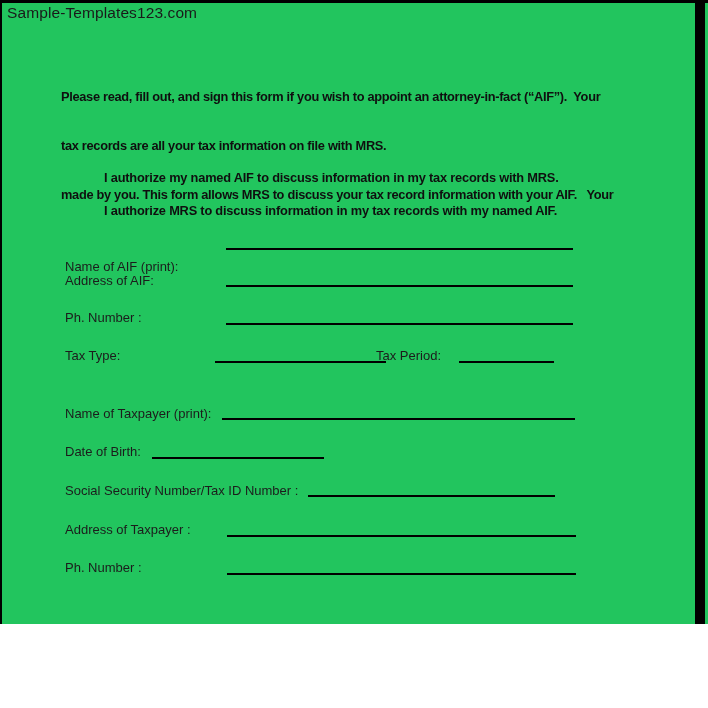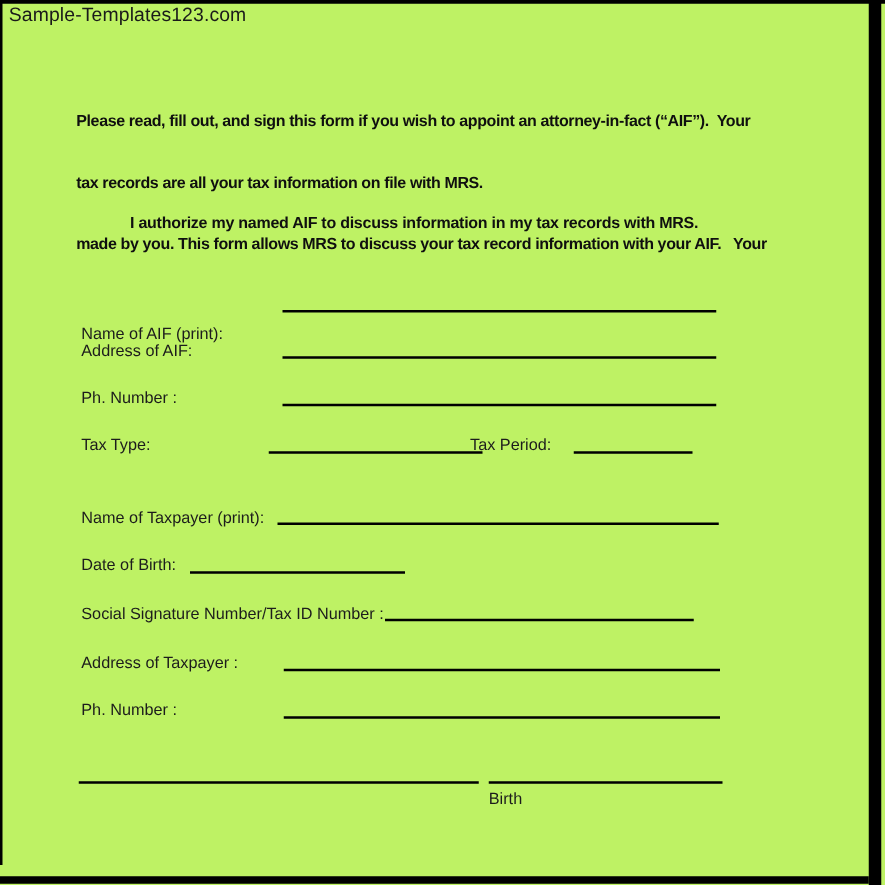--- a/index.html
+++ b/index.html
@@ -1,20 +1,20 @@
 <!DOCTYPE html>
 <html><head>
 <meta charset="utf-8">
 <style>
   html, body { margin: 0; padding: 0; background: #ffffff; }
   .page {
     position: relative;
     width: 708px;
-    height: 708px;
-    background: #bef264;
+    height: 624px;
+    background: #22c55e;
     font-family: "Liberation Sans", sans-serif;
     color: #141414;
     overflow: hidden;
   }
   
   .border-top    { position: absolute; left: 0;   top: 0;     width: 708px; height: 3px;  background: #000; }
   .border-left   { position: absolute; left: 0;   top: 0;     width: 2px;   height: 692px; background: #000; }
   .border-right  { position: absolute; left: 695px; top: 0;   width: 10px;  height: 708px; background: #000; }
   .border-bottom { position: absolute; left: 0;   top: 701px; width: 695px; height: 6px;  background: #000; }
 
@@ -74,20 +74,21 @@
 
   <div class="watermark">Sample-Templates123.com</div>
 
   <div class="intro">
     <div>Please read, fill out, and sign this form if you wish to appoint an attorney-in-fact (“AIF”).  Your</div>
     <div>tax records are all your tax information on file with MRS.</div>
     <div>made by you. This form allows MRS to discuss your tax record information with your AIF.   Your</div>
   </div>
 
   <div class="statement stmt2">I authorize my named AIF to discuss information in my tax records with MRS.</div>
+  <div class="statement stmt3">I authorize MRS to discuss information in my tax records with my named AIF.</div>
 
   <span class="lbl r1l">Name of AIF (print):</span>
   <div class="ln r1n"></div>
 
   <span class="lbl r2l">Address of AIF:</span>
   <div class="ln r2n"></div>
 
   <span class="lbl r3l">Ph. Number :</span>
   <div class="ln r3n"></div>
 
@@ -95,21 +96,21 @@
   <div class="ln r4n"></div>
   <span class="lbl r4bl">Tax Period:</span>
   <div class="ln r4bn"></div>
 
   <span class="lbl r5l">Name of Taxpayer (print):</span>
   <div class="ln r5n"></div>
 
   <span class="lbl r6l">Date of Birth:</span>
   <div class="ln r6n"></div>
 
-  <span class="lbl r7l">Social Signature Number/Tax ID Number :</span>
+  <span class="lbl r7l">Social Security Number/Tax ID Number :</span>
   <div class="ln r7n"></div>
 
   <span class="lbl r8l">Address of Taxpayer :</span>
   <div class="ln r8n"></div>
 
   <span class="lbl r9l">Ph. Number :</span>
   <div class="ln r9n"></div>
 
   <div class="ln sig-line-left"></div>
   <div class="ln sig-line-right"></div>

